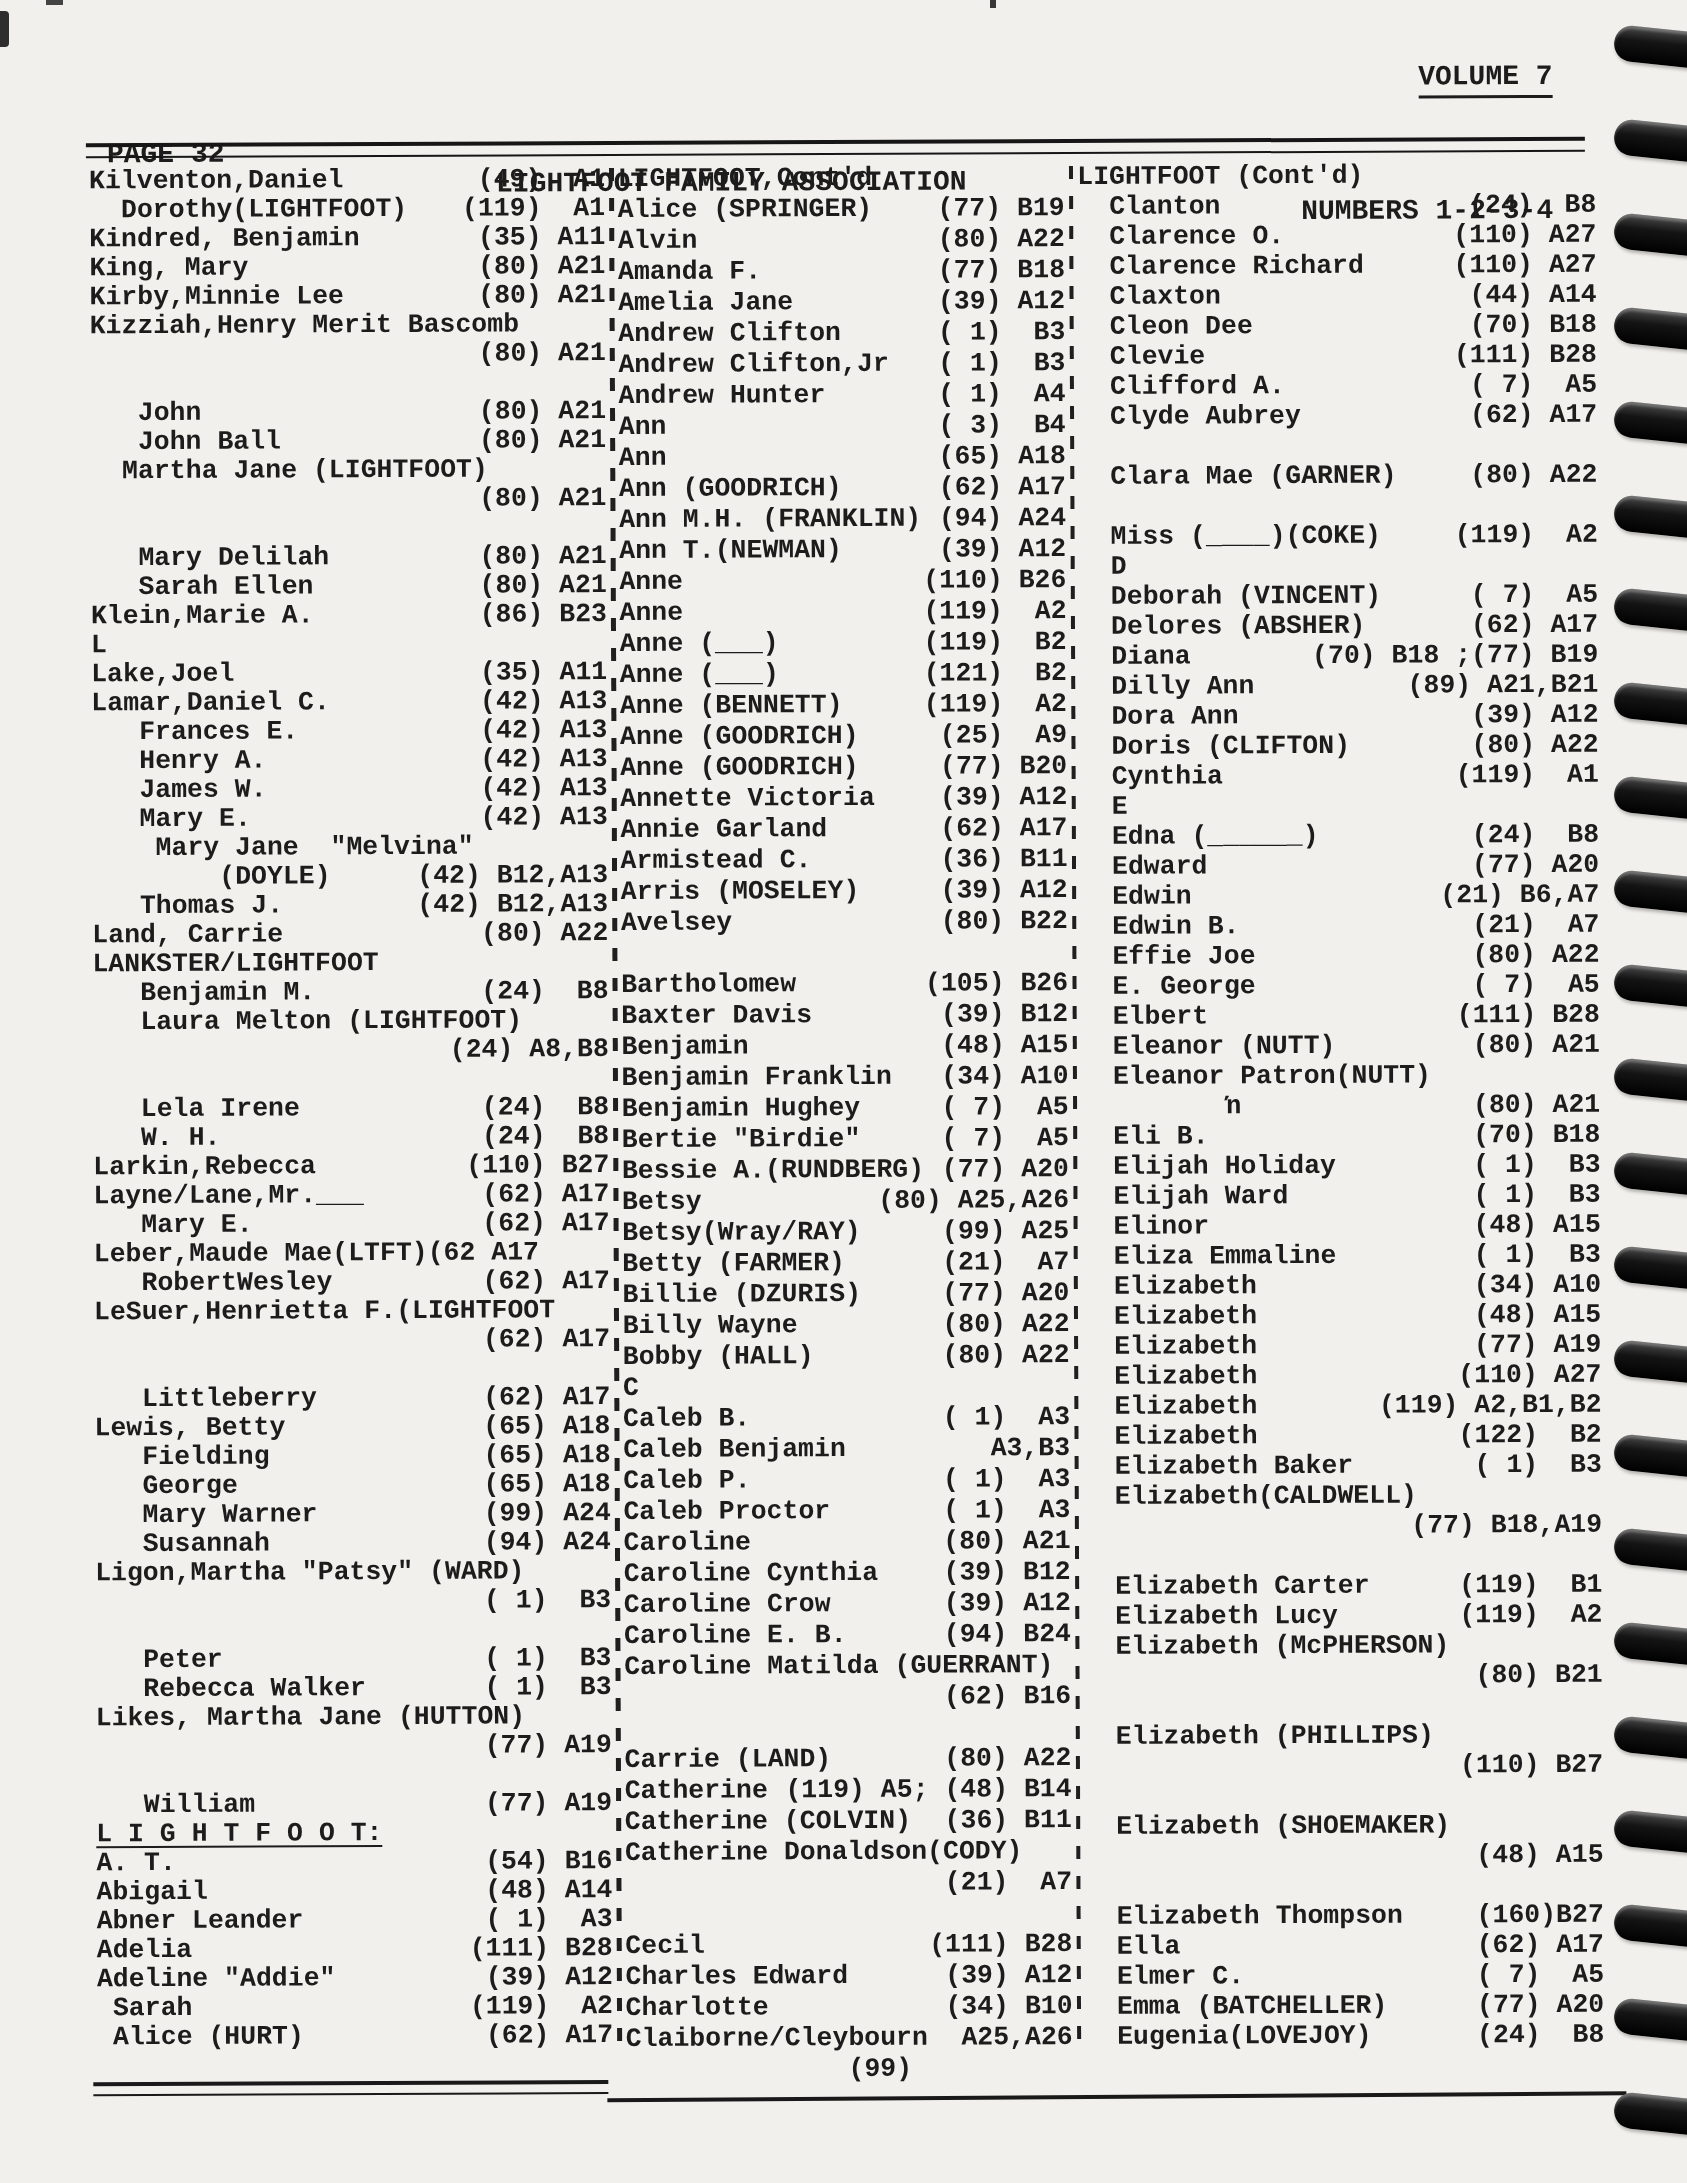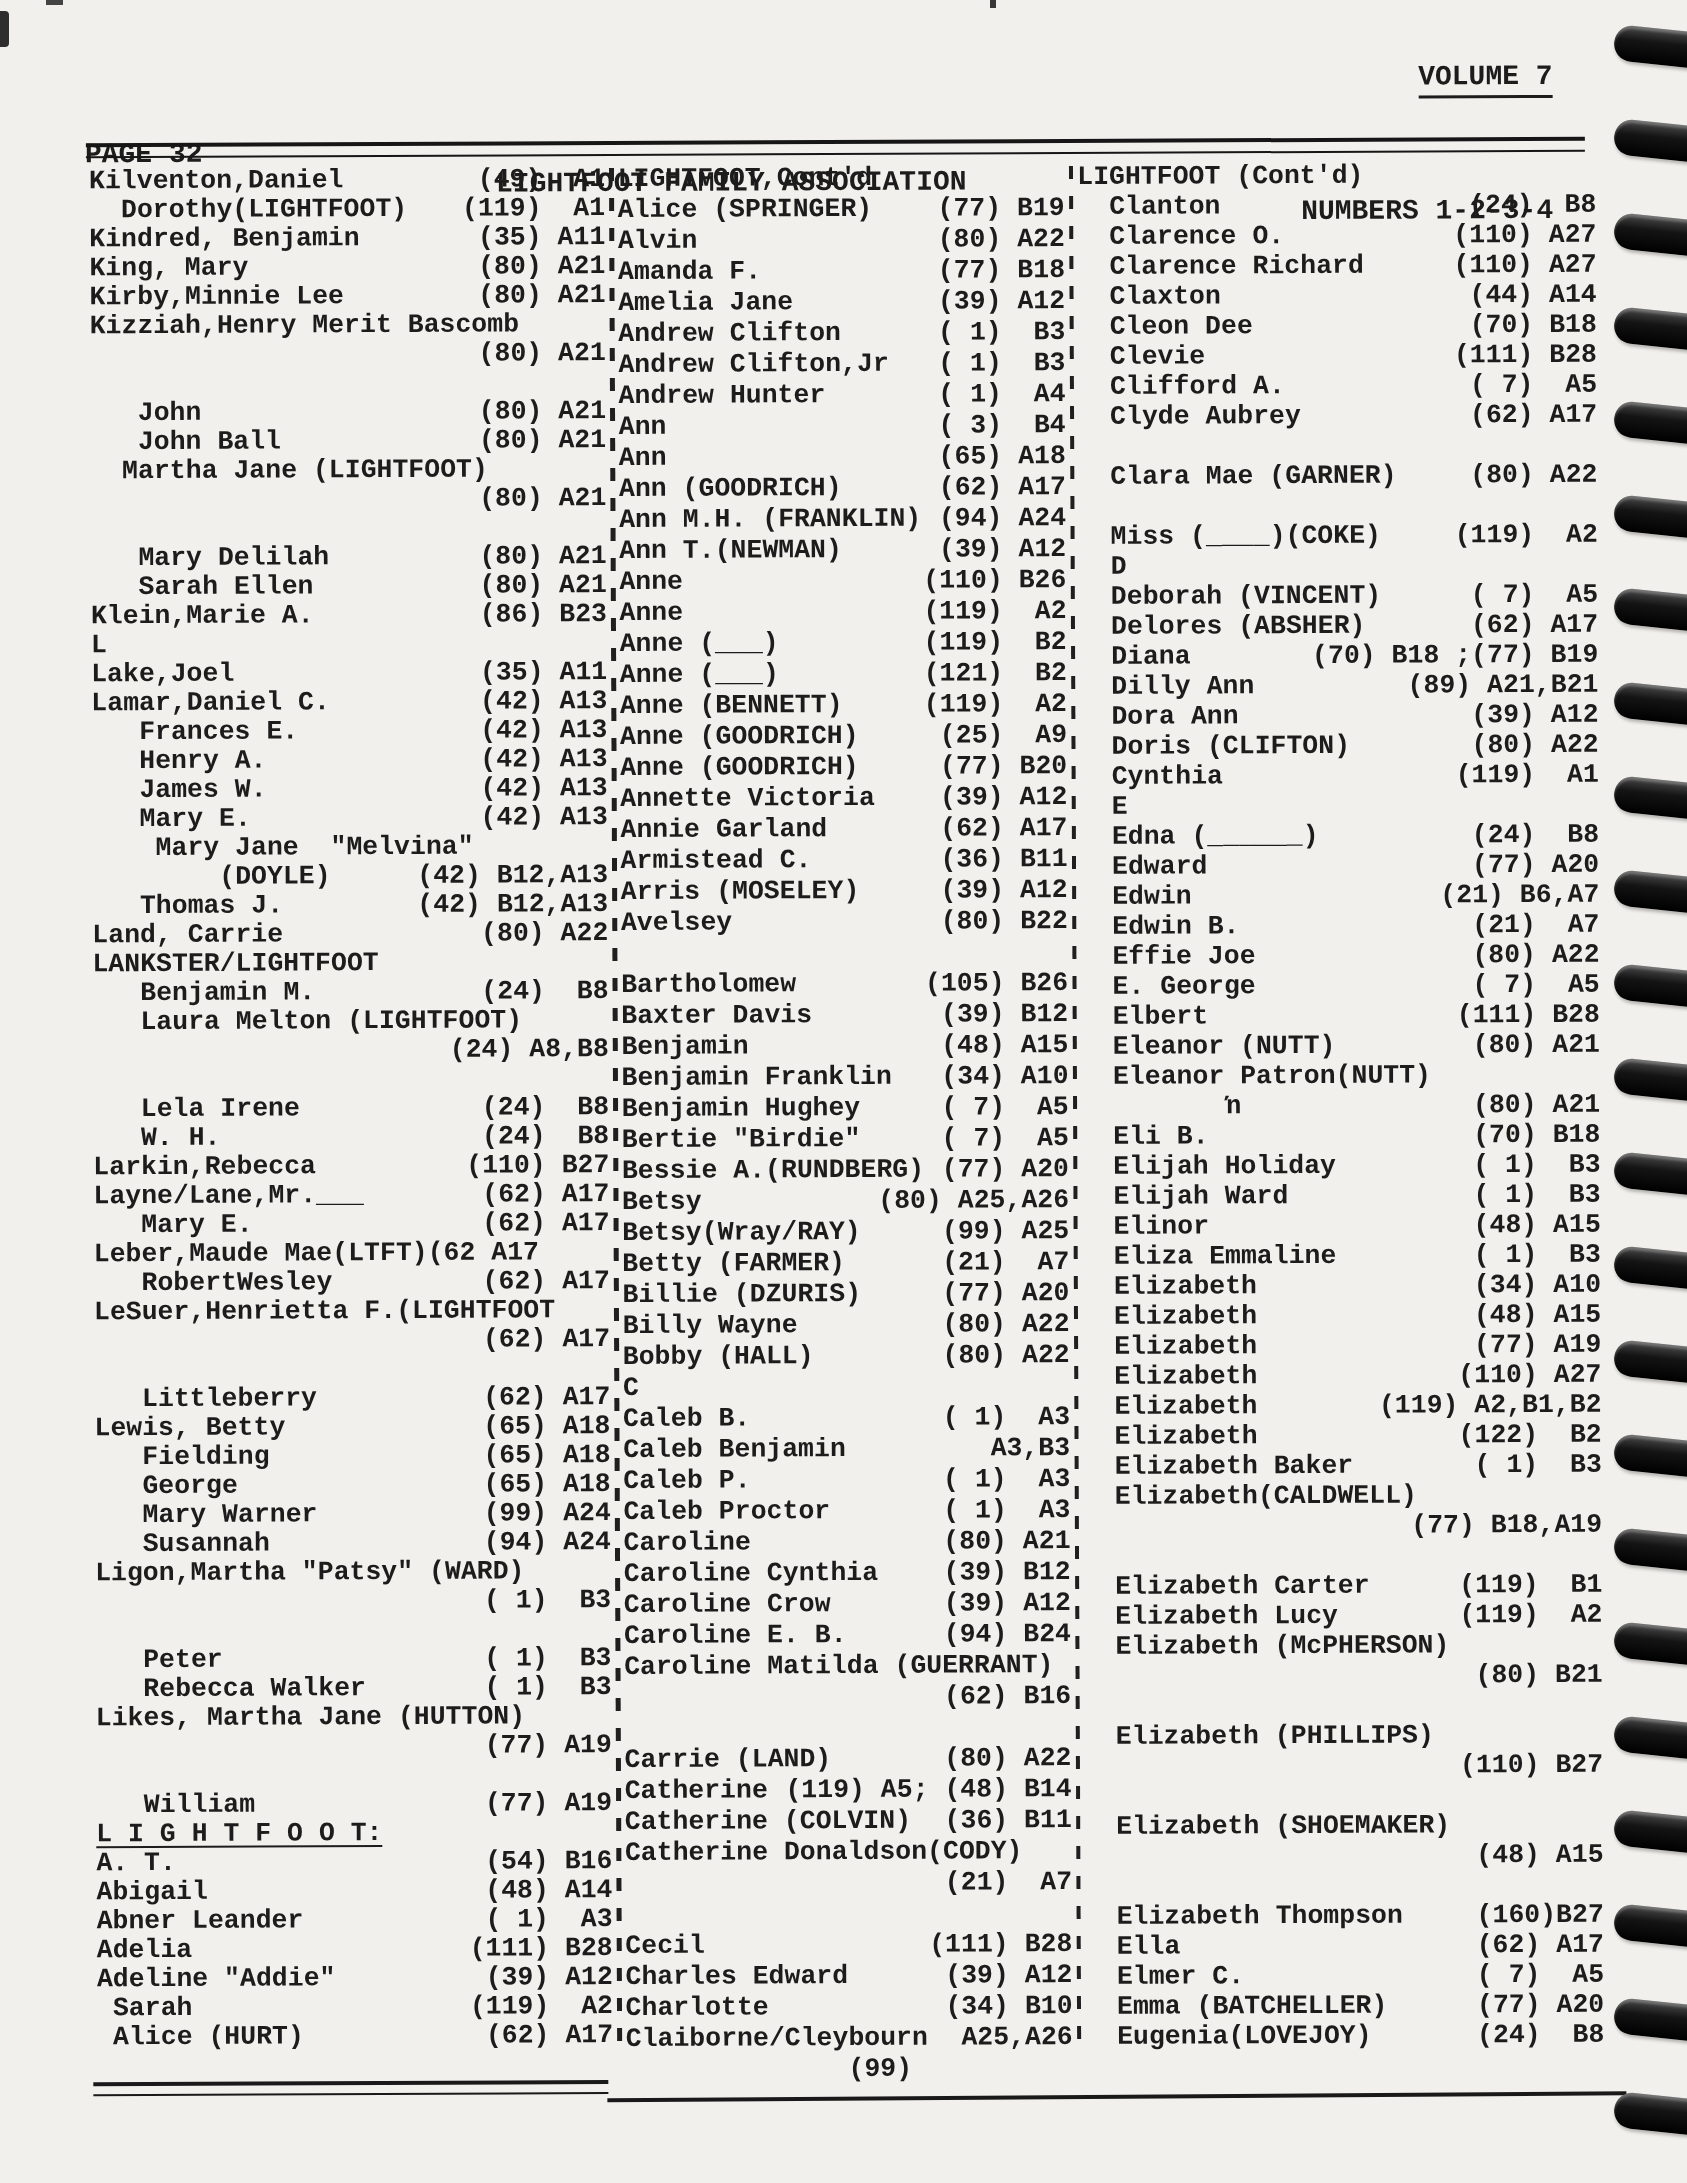--- a/index.html
+++ b/index.html
@@ -7,21 +7,21 @@
     position:relative;width:1687px;height:2183px;overflow:hidden;
     background:linear-gradient(180deg,#f5f4f1 0%,#f2f0ec 40%,#efedе8 100%);
     background-color:#f2f0ec;
     font-family:"Liberation Mono","DejaVu Sans Mono",monospace;
     color:#1c1c1c;font-weight:bold;
   }
   .sheet{position:absolute;inset:0;transform:rotate(-0.25deg);}
   
   .volume{position:absolute;top:56px;right:130px;font-size:28px;border-bottom:3.3px solid #1c1c1c;padding-bottom:2.6px;white-space:pre;margin-top:8px;}
   .hrow{position:absolute;top:105px;left:0;right:0;height:34px;font-size:28px;white-space:pre;}
-  .hrow .hpage{position:absolute;left:89px;}
+  .hrow .hpage{position:absolute;left:111px;}
   .hrow .htitle{position:absolute;left:500px;}
   .hrow .hnumbers{position:absolute;right:130px;}
   .rule-top{position:absolute;left:90px;right:98px;top:140px;height:8.6px;
     border-top:4px solid #161616;border-bottom:2.6px solid #161616;}
   
   .body{position:absolute;top:163px;left:93px;right:86px;height:1919px;display:flex;align-items:stretch;}
   .col{font-size:26.5px;}
   .col .row{display:flex;justify-content:space-between;}
   .col .n,.col .r{white-space:pre;}
   .col1{width:516px;}  .col1 .row{height:29px;}

